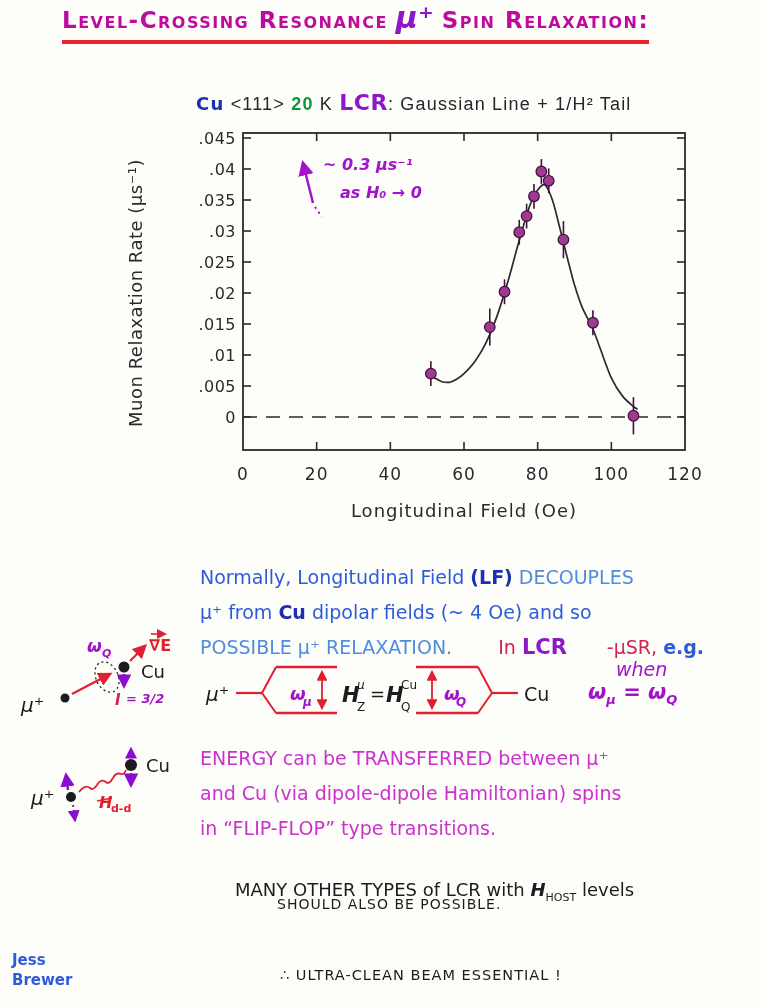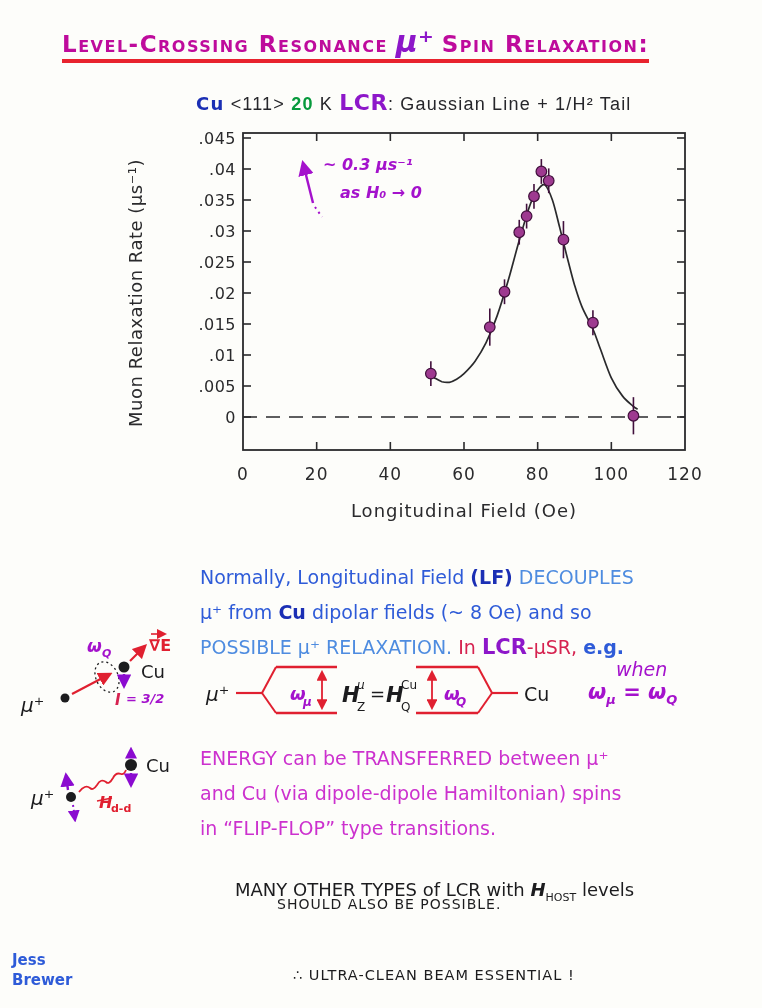--- a/index.html
+++ b/index.html
@@ -1,55 +1,55 @@
 <!DOCTYPE html>
 <html style="--title_magenta: #BE0B9C; --underline_red: #E8232E; --purple: #8D17C9; --blue: #2E5BD8; --dark_blue: #1B2FB4; --light_blue: #4E8CE0; --crimson: #D62350; --magenta_text: #CC31CE; --note_pink: #E01F9E; --green: #079A3C; --ink_black: #1C1C1E; --plot_ink: #2A2A2C; --point_fill: #9E3A90; --point_stroke: #41103C; --anno_purple: #A412CC; --diagram_red: #E02030; --spin_purple: #8B0BD0;"><head>
 <meta charset="utf-8">
 <style>
   html,body{margin:0;padding:0;background:#e8e8e4;}
   .page{position:relative;width:762px;height:1008px;background:#fdfdfa;overflow:hidden;
         font-family:"DejaVu Sans",sans-serif;}
   .abs{position:absolute;}
 
   
-  .title-wrap{left:62px;top:24px;border-bottom:4px solid var(--underline_red);}
+  .title-wrap{left:62px;top:0;border-bottom:4px solid var(--underline_red);padding-bottom:5px;}
   .t-main{font-size:23px;font-weight:bold;font-variant:small-caps;letter-spacing:1.5px;color:var(--title_magenta);}
   .t-mu{font-size:30px;font-weight:bold;font-style:italic;color:var(--purple);padding:0 8px;}
 
   
   .chart-heading{left:196px;top:90px;font-family:"Liberation Sans",sans-serif;font-size:18px;
                  letter-spacing:1.2px;color:#26262a;white-space:nowrap;}
   .h-cu{color:var(--dark_blue);font-weight:bold;font-family:"DejaVu Sans",sans-serif;}
   .h-temp{color:var(--green);font-weight:bold;}
   .h-lcr{color:var(--purple);font-weight:bold;font-size:22px;font-family:"DejaVu Sans",sans-serif;letter-spacing:0.5px;}
 
   
   .para-blue{left:200px;top:560px;width:548px;font-size:19px;line-height:35px;white-space:nowrap;}
   .c-blue{color:var(--blue);}
   .c-blue-b{color:var(--blue);font-weight:bold;}
   .c-dkblue{color:var(--dark_blue);font-weight:bold;}
   .c-ltblue{color:var(--light_blue);}
-  .c-crimson{color:var(--crimson);}
+  .c-crimson{color:var(--crimson);margin-left:40px;}
   .c-purple{color:var(--purple);font-weight:bold;font-size:21px;}
 
   .when-box{left:588px;top:658px;color:var(--anno_purple);font-size:19px;font-style:italic;}
   .when-box .w-line1{padding-left:28px;}
   .when-box .w-line2{font-size:21px;font-weight:bold;}
   .when-box sub{font-size:13px;}
 
   .para-magenta{left:200px;top:741px;width:560px;font-size:19px;line-height:35px;
                 color:var(--magenta_text);white-space:nowrap;}
 
   .other-l1{left:235px;top:863px;font-size:18px;color:var(--ink_black);white-space:nowrap;margin-top:16px;}
   .other-l2{left:277px;top:896px;font-size:14px;letter-spacing:1px;color:var(--ink_black);white-space:nowrap;}
   .ham{font-style:italic;font-weight:bold;}
   .other-l1 sub{font-size:11px;letter-spacing:0;}
 
   .note-pink{left:166px;top:941px;font-size:17px;color:var(--note_pink);white-space:nowrap;}
-  .note-black{left:293px;top:967px;font-size:14.5px;letter-spacing:1px;color:var(--ink_black);white-space:nowrap;}
+  .note-black{left:280px;top:967px;font-size:14.5px;letter-spacing:1px;color:var(--ink_black);white-space:nowrap;}
 
   .signature{left:12px;top:950px;font-size:15px;font-weight:bold;color:var(--blue);line-height:20px;}
 
   
   svg text{font-family:"DejaVu Sans",sans-serif;}
   .sk-red{stroke:var(--diagram_red);fill:none;}
   .fl-red{fill:var(--diagram_red);}
   .sk-purple{stroke:var(--spin_purple);fill:none;}
   .fl-purple{fill:var(--spin_purple);}
   .sk-ink{stroke:var(--ink_black);fill:none;}
@@ -153,21 +153,21 @@
       <line x1="533.4333333333334" y1="272.15999999999997" x2="533.4333333333334" y2="309.36" stroke="#41103C" stroke-width="1.6"></line>
       <circle cx="533.4333333333334" cy="290.76" r="5.3" fill="#9E3A90" stroke="#41103C" stroke-width="1.2"></circle>
       <line x1="213" y1="78" x2="203" y2="38" stroke="#A412CC" stroke-width="2.4" marker-end="url(#ahC-p)"></line>
       <line x1="215" y1="82" x2="222" y2="92" stroke="#A412CC" stroke-width="2" stroke-dasharray="2 4"></line>
       <text x="223" y="45" font-size="16" font-weight="bold" font-style="italic" fill="#A412CC">~ 0.3 μs⁻¹</text>
       <text x="240" y="73" font-size="16" font-weight="bold" font-style="italic" fill="#A412CC">as H₀ → 0</text>
     </svg>
 
   <div class="abs para-blue">
     <div><span class="c-blue">Normally, Longitudinal Field </span><span class="c-dkblue">(LF)</span><span class="c-ltblue"> DECOUPLES</span></div>
-    <div><span class="c-blue">μ⁺ from </span><span class="c-dkblue">Cu</span><span class="c-blue">   dipolar fields (~ 8 Oe) and so</span></div>
+    <div><span class="c-blue">μ⁺ from </span><span class="c-dkblue">Cu</span><span class="c-blue">   dipolar fields (~ 4 Oe) and so</span></div>
     <div><span class="c-ltblue">POSSIBLE μ⁺ RELAXATION.</span><span class="c-crimson">    In </span><span class="c-purple">LCR</span><span class="c-crimson">-μSR,  </span><span class="c-blue-b">e.g.</span></div>
   </div>
 
   <svg class="abs" style="left:5px;top:628px;" width="195" height="115">
     <defs>
       <marker id="ahA-r" viewBox="0 0 10 10" refX="8" refY="5" markerWidth="6.5" markerHeight="6.5" orient="auto">
           <path d="M0,0 L10,5 L0,10 z" class="fl-red"></path>
         </marker>
       <marker id="ahA-p" viewBox="0 0 10 10" refX="8" refY="5" markerWidth="6" markerHeight="6" orient="auto">
           <path d="M0,0 L10,5 L0,10 z" class="fl-purple"></path>

